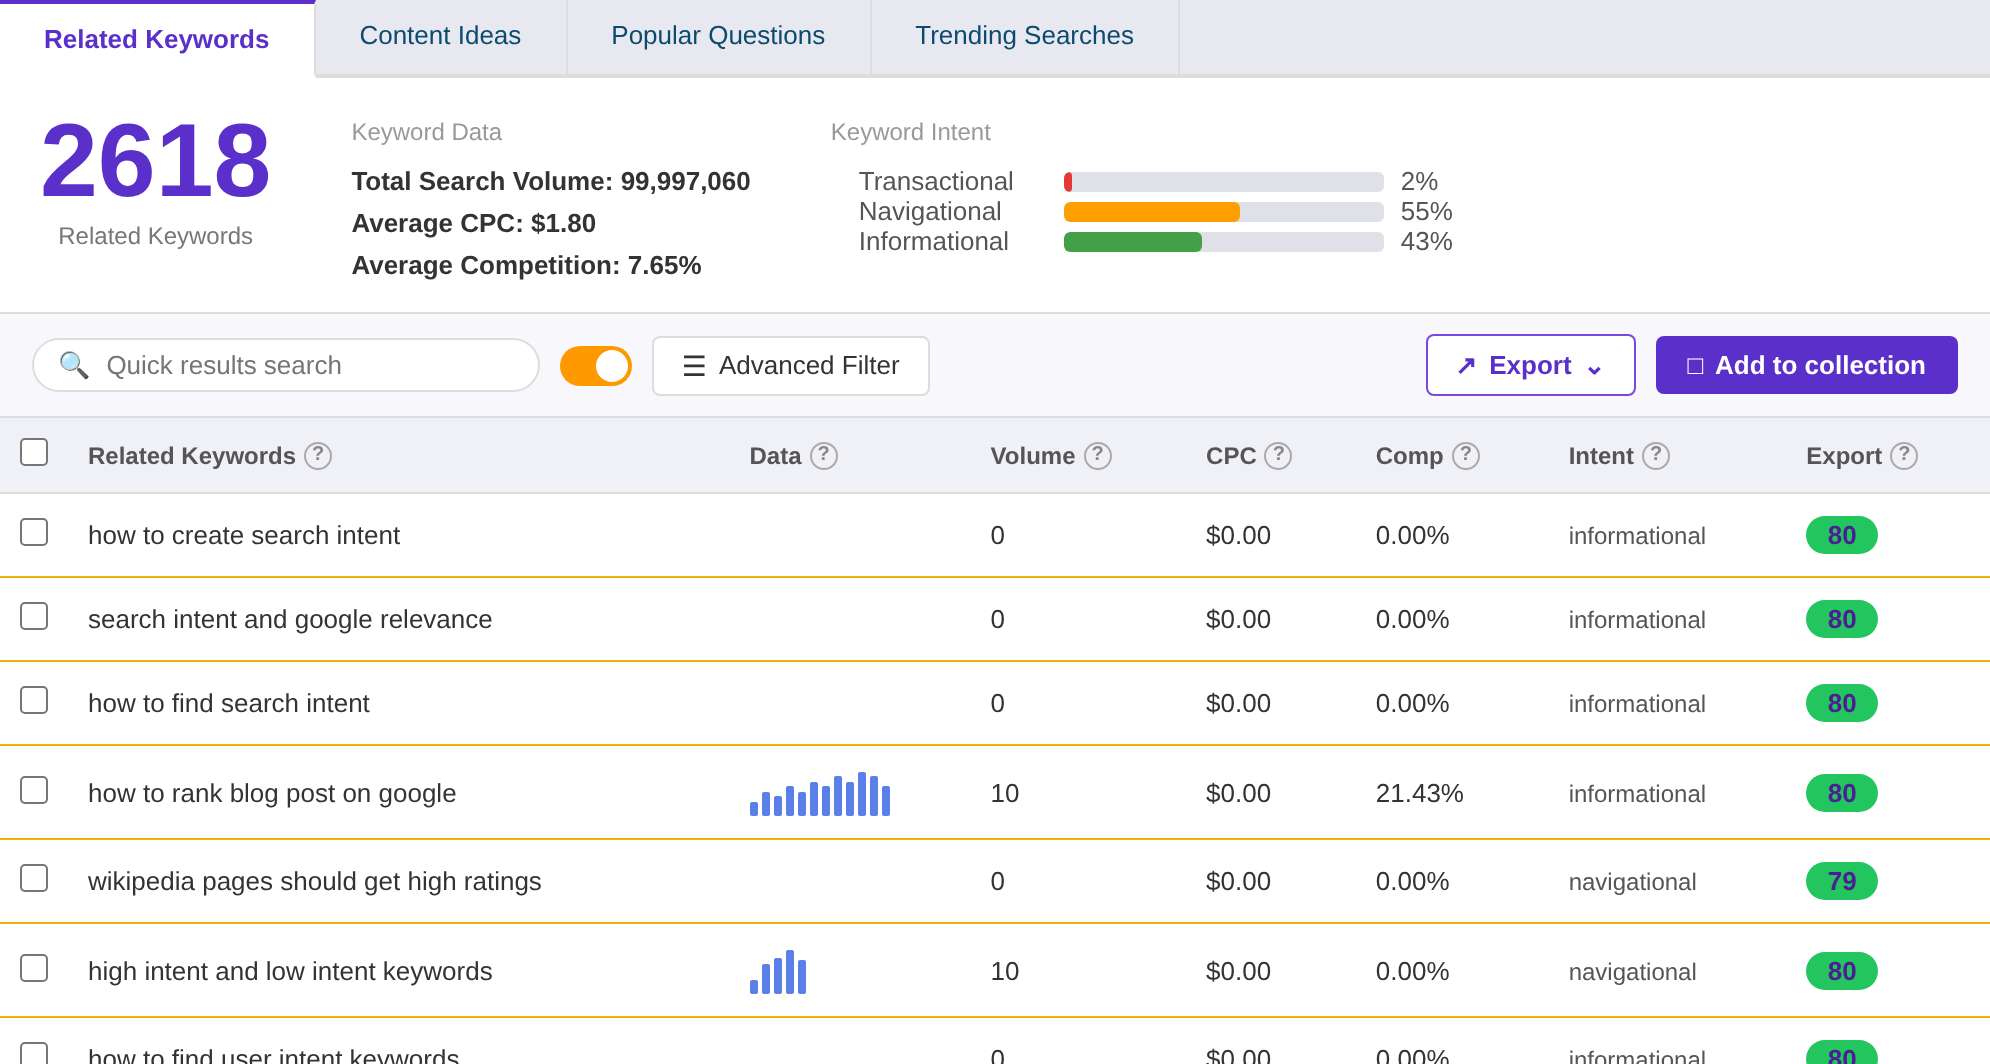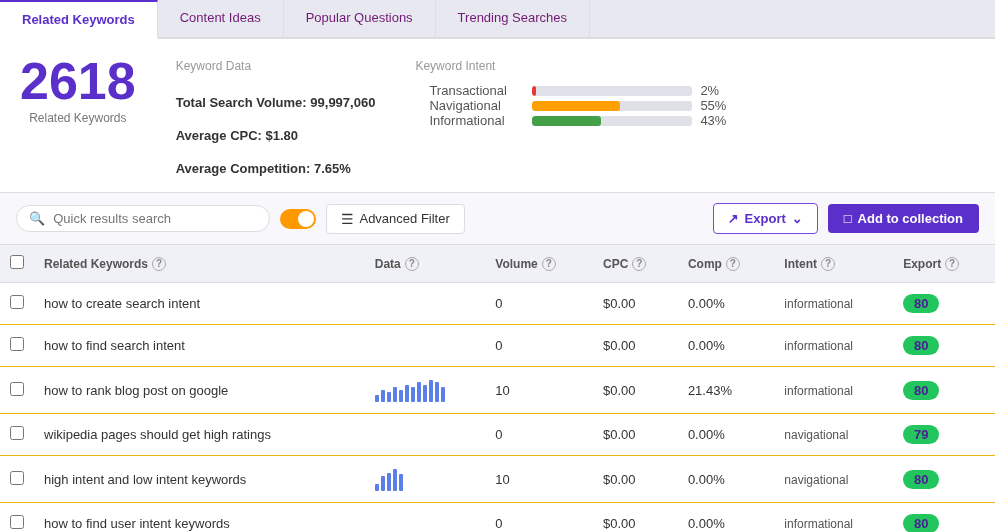--- a/index.html
+++ b/index.html
@@ -6,21 +6,21 @@
     body { font-family: Arial, sans-serif; background: #f0f0f7; font-size: 13px; color: #333; width: 995px; }
 
     .tabs {
       display: flex;
       background: #e8e8f0;
       border-bottom: 2px solid #ddd;
     }
     .tab {
       padding: 10px 22px;
       cursor: pointer;
-      color: #701a75;
+      color: #0c4a6e;
       font-size: 13px;
       border-right: 1px solid #ddd;
     }
     .tab.active {
       background: #fff;
       color: #5b2fc9;
       font-weight: bold;
       border-top: 2px solid #5b2fc9;
       border-bottom: 2px solid #fff;
       margin-bottom: -2px;
@@ -48,21 +48,21 @@
     }
     .big-number .label {
       font-size: 12px;
       color: #777;
       margin-top: 4px;
     }
 
     .keyword-data {
       display: flex;
       flex-direction: column;
-      gap: 18px;
+      gap: 6px;
       padding-top: 4px;
       justify-content: flex-end;
     }
     .keyword-data .kd-title {
       font-size: 12px;
       color: #999;
       margin-bottom: 4px;
     }
     .keyword-data .kd-row {
       font-size: 13px;
@@ -417,20 +417,32 @@
           </div>
         </th>
       </tr>
     </thead>
     <tbody id="table-body">
     <tr>
     <td class="checkbox-cell">
       <input type="checkbox" style="">
     </td>
     <td>how to create search intent</td>
+    <td></td>
+    <td>0</td>
+    <td>$0.00</td>
+    <td>0.00%</td>
+    <td><span class="intent-badge">informational</span></td>
+    <td><span class="value-badge" style="background:#22c55e;">80</span></td>
+  </tr>
+        <tr>
+    <td class="checkbox-cell">
+      <input type="checkbox" style="">
+    </td>
+    <td>search intent and google relevance</td>
     <td></td>
     <td>0</td>
     <td>$0.00</td>
     <td>0.00%</td>
     <td><span class="intent-badge">informational</span></td>
     <td><span class="value-badge" style="background:#22c55e;">80</span></td>
   </tr>
         <tr>
     <td class="checkbox-cell">
       <input type="checkbox" style="">

